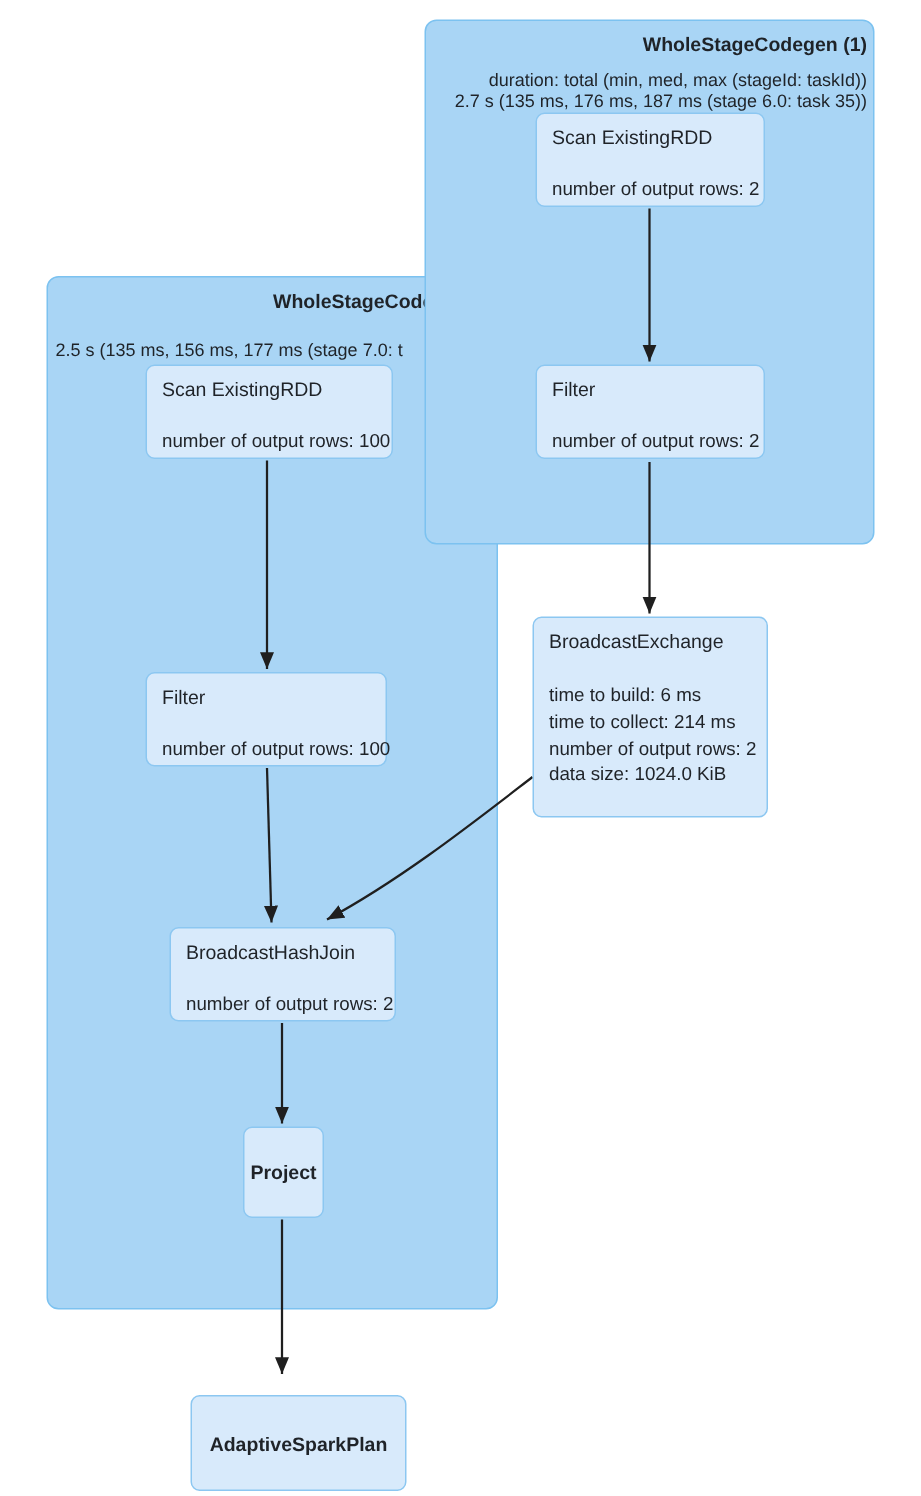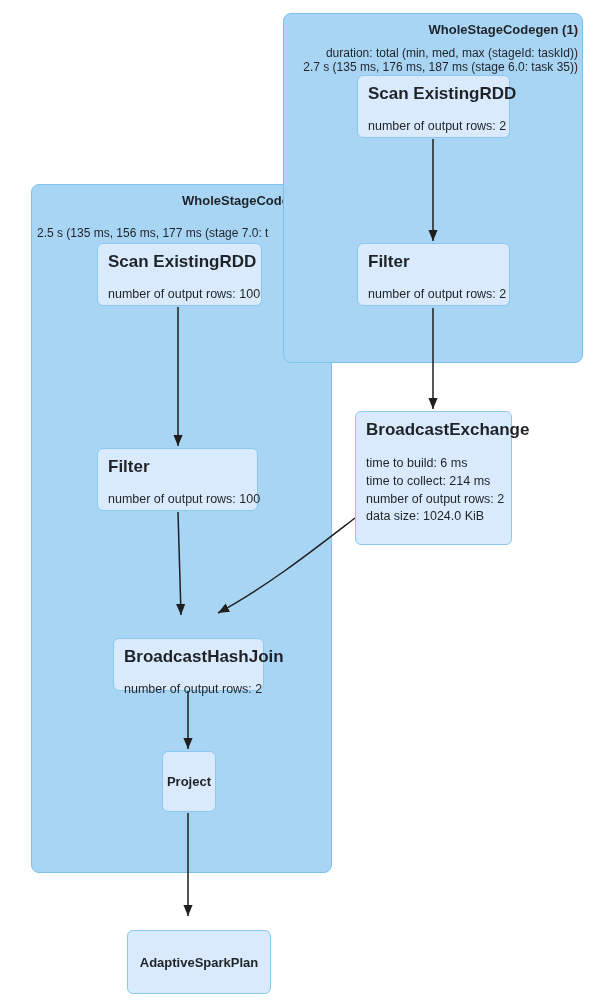--- a/index.html
+++ b/index.html
@@ -65,43 +65,43 @@
   .node {
     position: absolute;
     background: var(--node-fill);
     border: 1px solid var(--node-border);
     border-radius: 6px;
     z-index: 4;
   }
   .node-title {
     position: absolute;
     top: 8px; left: 10px;
-    font-size: 17px;
-    font-weight: bold;
+    font-size: 13px;
+    font-weight: normal;
     white-space: nowrap;
   }
   .node-metric {
     position: absolute;
     top: 43px; left: 10px;
     font-size: 12.5px;
     white-space: nowrap;
   }
   .node-metrics-list {
     position: absolute;
     top: 43px; left: 10px;
     font-size: 12.5px;
     line-height: 17.8px;
     white-space: nowrap;
   }
   .node-scan-right       { left: 357px; top: 75px;  width: 153px; height: 63px; }
   .node-filter-right     { left: 357px; top: 243px; width: 153px; height: 63px; }
   .node-broadcast-exchange { left: 355px; top: 411px; width: 157px; height: 134px; }
   .node-scan-left        { left: 97px;  top: 243px; width: 165px; height: 63px; }
   .node-filter-left      { left: 97px;  top: 448px; width: 161px; height: 63px; }
-  .node-bhj              { left: 113px; top: 638px; width: 151px; height: 53px; }
+  .node-bhj              { left: 113px; top: 618px; width: 151px; height: 63px; }
   .node-project          { left: 162px; top: 751px; width: 54px;  height: 61px; }
   .node-asp              { left: 127px; top: 930px; width: 144px; height: 64px; }
   .node-centered {
     display: flex;
     align-items: center;
     justify-content: center;
   }
   .node-centered .node-title-centered {
     font-size: 13px;
     font-weight: bold;

